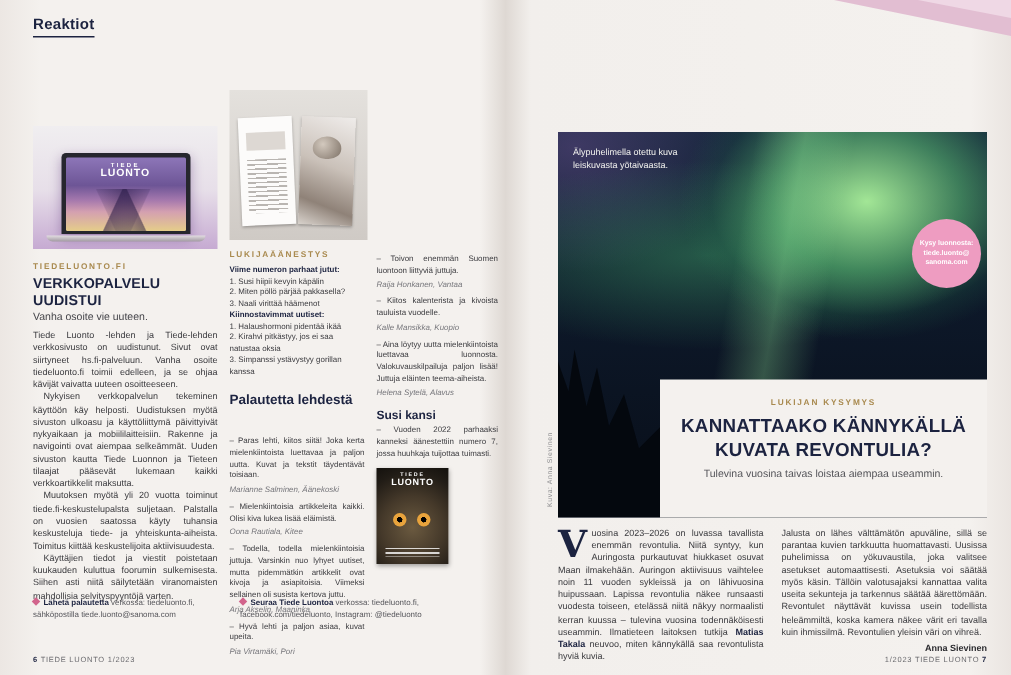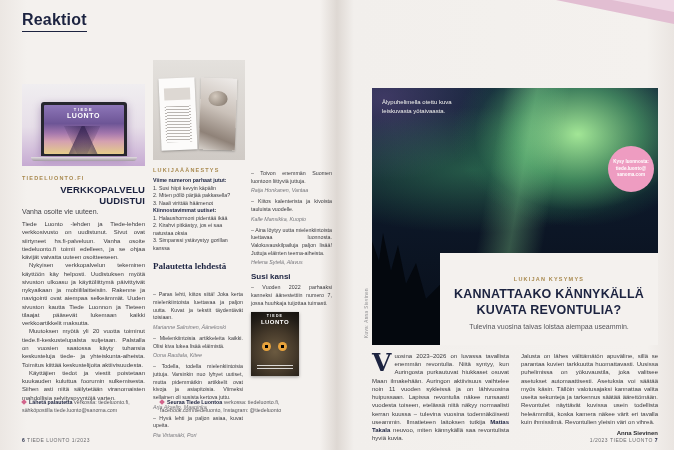--- a/index.html
+++ b/index.html
@@ -14,59 +14,59 @@
   }
   .abs{position:absolute;}
 
   
   .kicker{font-size:5.5px;letter-spacing:1.2px;font-weight:700;color:#a98a4f;}
   .tinybody{font-size:6px;line-height:1.38;text-align:justify;color:#3a3a3e;}
   .tinybody p{margin:0;}
   .tinybody p + p{text-indent:7px;}
 
   
-  .lp-label{left:22px;top:11px;font-size:16px;font-weight:700;color:#1c2340;
+  .lp-label{left:22px;top:11px;font-size:10px;font-weight:700;color:#1c2340;
     padding-bottom:2px;border-bottom:1.3px solid #1c2340;letter-spacing:.2px;}
 
   .colA{left:22px;top:84px;width:123px;}
   .laptop-wrap{height:82px;background:linear-gradient(180deg,#f0eef0 0%,#e7dfe9 52%,#c6aad2 100%);
     display:flex;flex-direction:column;align-items:center;justify-content:flex-end;padding-bottom:5px;box-sizing:border-box;}
   .lap-screen{width:86px;height:54px;background:#26262e;border-radius:3px 3px 0 0;padding:3px 3px 2px;box-sizing:border-box;
     box-shadow:0 3px 8px rgba(90,50,120,.4);}
   .lap-cover{width:100%;height:100%;border-radius:1px;position:relative;overflow:hidden;
     background:linear-gradient(180deg,#8d76b8 0%,#6d5596 38%,#a578ad 58%,#d4a0b0 74%,#e5cd8a 100%);}
   .lap-cover:after{content:"";position:absolute;left:0;right:0;bottom:0;height:58%;
     background:linear-gradient(115deg,transparent 40%,rgba(40,25,70,.55) 41%,rgba(40,25,70,.18) 60%,transparent 61%),
                linear-gradient(245deg,transparent 42%,rgba(30,20,60,.5) 43%,rgba(30,20,60,.15) 64%,transparent 65%);}
   .lap-mast{position:absolute;top:3px;left:0;right:0;text-align:center;color:#fff;z-index:2;line-height:1.1;}
   .lap-mast .m1{display:block;font-size:4px;letter-spacing:1.5px;font-weight:700;}
   .lap-mast .m2{display:block;font-size:7px;letter-spacing:.6px;font-weight:700;}
   .lap-base{width:106px;height:4px;background:linear-gradient(180deg,#e2dde1,#a29aa2);border-radius:0 0 5px 5px;margin-top:1px;}
 
   .web-kicker{margin-top:9px;}
-  .web-title{font-size:9.5px;font-weight:800;color:#1c2340;margin:3px 0 2px;letter-spacing:.1px;text-align:right;}
+  .web-title{font-size:9.5px;font-weight:800;color:#1c2340;margin:3px 0 2px;letter-spacing:.1px;}
   .web-sub{font-size:7px;color:#45454a;margin:0 0 5px;}
 
   .colB{left:153px;top:60px;width:90px;}
   .wolf-img{width:92px;height:100px;position:relative;overflow:hidden;
     background:linear-gradient(180deg,#e4e1dd 0%,#cfcac5 100%);}
   .pg1{position:absolute;left:7px;bottom:10px;width:36px;height:72px;background:#fcfbfa;
     transform:rotate(-2.5deg);box-shadow:0 1px 2px rgba(0,0,0,.28);}
   .pg1:before{content:"";position:absolute;left:5px;right:5px;top:10px;height:12px;background:#ddd8d3;}
   .pg1:after{content:"";position:absolute;left:5px;right:5px;top:28px;height:36px;
     background:repeating-linear-gradient(180deg,#b9b5b1 0 1px,transparent 1px 3px);}
   .pg2{position:absolute;left:47px;bottom:10px;width:36px;height:72px;transform:rotate(2deg);
     background:linear-gradient(200deg,#efecea 0%,#cac1b9 45%,#8f8278 78%,#d8d2cc 100%);
     box-shadow:0 1px 2px rgba(0,0,0,.28);}
   .pg2:after{content:"";position:absolute;top:13px;left:8px;width:19px;height:15px;border-radius:50% 50% 46% 46%;
     background:radial-gradient(circle at 35% 35%,#d3c9be,#7d7166);}
 
   .vote{font-size:5.3px;line-height:1.42;color:#3a3a3e;margin-top:4px;}
   .vote .vb{font-weight:700;color:#1c2340;}
-  .fb-title{font-size:9px;font-weight:800;color:#1c2340;margin:9px 0 20px;font-family:Liberation Serif, serif;}
+  .fb-title{font-size:9px;font-weight:800;color:#1c2340;margin:9px 0 20px;}
   .quote{font-size:5.3px;line-height:1.45;text-align:justify;color:#3a3a3e;margin:0 0 2px;}
   .qauthor{font-size:5.3px;font-style:italic;color:#77777c;margin:0 0 5px;}
 
   .colC{left:251px;top:170px;width:81px;}
   .pk-title{font-size:8px;font-weight:800;color:#1c2340;margin:7px 0 3px;}
   .owl-cover{width:48px;height:64px;margin-top:5px;position:relative;overflow:hidden;
     box-shadow:0 1px 3px rgba(0,0,0,.35);
     background:radial-gradient(circle at 50% 62%,#6b5a40 0%,#45392a 45%,#211c16 80%,#14110d 100%);}
   .owl-mast{position:absolute;top:3px;left:0;right:0;text-align:center;color:#fff;line-height:1.1;}
   .owl-mast .m1{display:block;font-size:3.5px;letter-spacing:1.2px;font-weight:700;}
@@ -109,21 +109,21 @@
   .photo-caption{position:absolute;left:10px;top:10px;width:90px;
     font-size:6px;line-height:1.45;color:#f3f3ef;text-align:left;}
   .badge{position:absolute;right:4px;top:58px;width:46px;height:46px;border-radius:50%;
     background:#ee9cc1;color:#fff;font-size:4.6px;font-weight:700;line-height:1.45;
     display:flex;align-items:center;justify-content:center;text-align:center;
     padding:5px;box-sizing:border-box;}
   .photo-credit{left:364px;top:288px;font-size:4.6px;color:#8e8e90;letter-spacing:.4px;
     writing-mode:vertical-rl;transform:rotate(180deg);}
 
   .qbox{left:440px;top:253px;width:218px;height:92px;background:#f4f1ee;
-    text-align:center;padding-top:23px;box-sizing:border-box;}
+    text-align:center;padding-top:13px;box-sizing:border-box;}
   .q-title{font-size:12.5px;font-weight:800;color:#1c2340;line-height:1.25;
     margin:5px 10px 5px;letter-spacing:.2px;}
   .q-sub{font-size:7px;color:#55555a;}
 
   .qcol{width:137px;font-size:6px;line-height:1.37;text-align:justify;color:#3a3a3e;}
   .qcol1{left:372px;top:352px;}
   .qcol2{left:521px;top:352px;}
   .dropcap{float:left;font-family:"DejaVu Serif",serif;font-size:25px;line-height:20px;
     font-weight:700;color:#1c2340;margin:1px 3px 0 0;}
   .expert{font-weight:700;color:#1c2340;}

